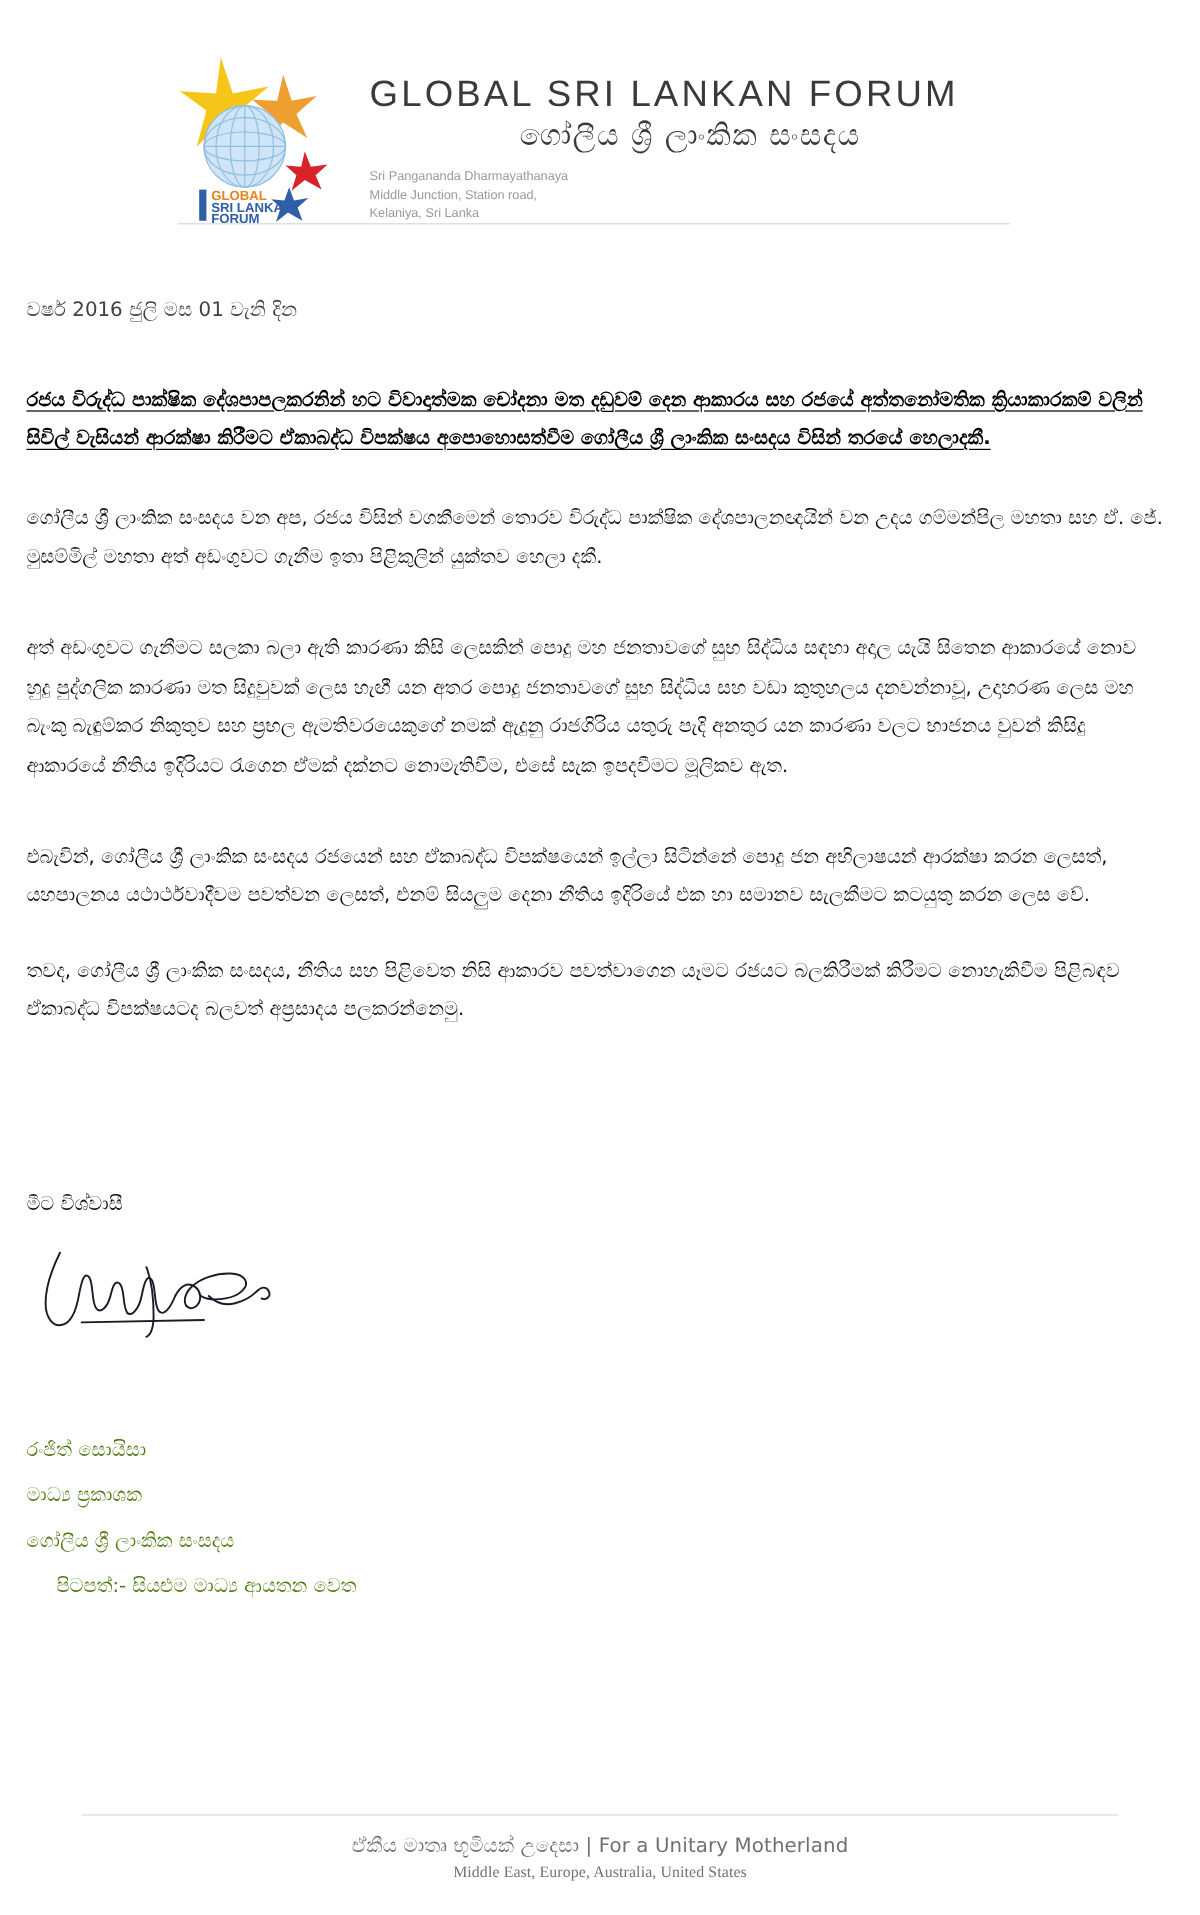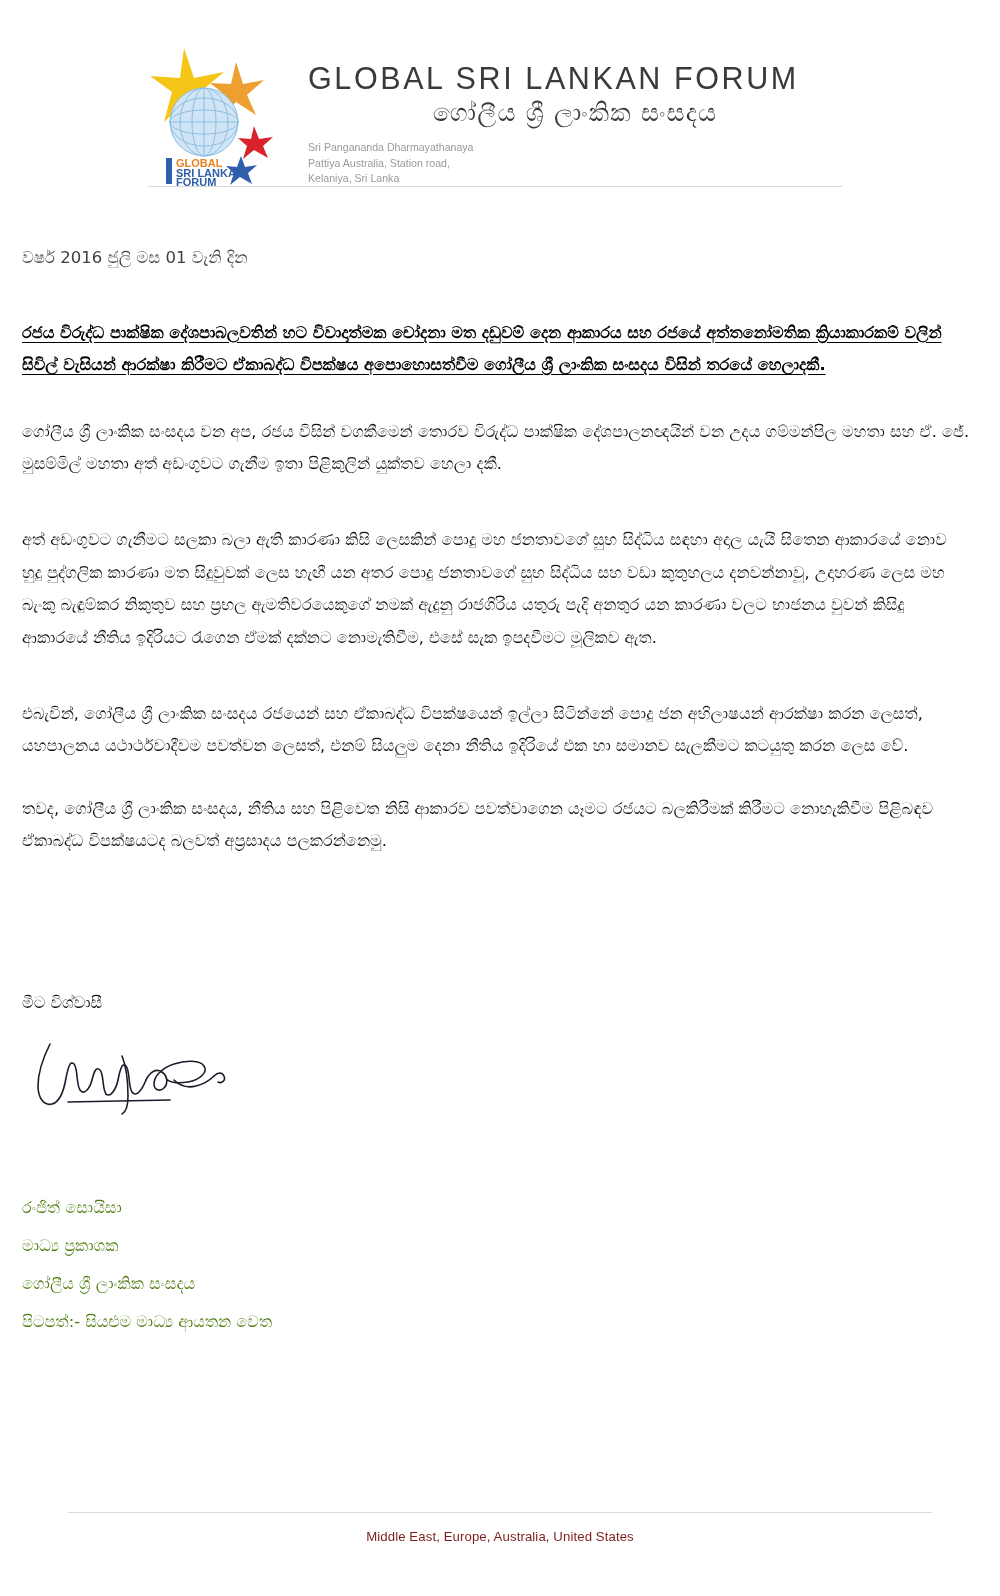--- a/index.html
+++ b/index.html
@@ -156,21 +156,21 @@
     top: 1195px;
     width: 600px;
   }
   .sign-names p {
     margin: 0 0 13px 0;
     font-size: 16.2px;
     line-height: 1.55;
     color: #4d7c0f;
   }
   .sign-names p.last { margin-bottom: 0; }
-  .sign-names p.copy-line { margin-top: 1px; }
+  .sign-names p.copy-line { margin-top: 1px; margin-left: 25px; }
 
   
   .footer-rule {
     position: absolute;
     left: 68px;
     top: 1512px;
     width: 864px;
     height: 1px;
     background: #d9d9d9;
   }
@@ -184,23 +184,24 @@
   }
   .footer-main {
     font-size: 16.5px;
     line-height: 1.4;
     color: #6f6f6f;
     letter-spacing: 0.1px;
   }
   .footer-sub {
     font-size: 13.2px;
     line-height: 1.4;
-    color: #7f1d1d;
+    color: #737373;
     margin-top: 2px;
     letter-spacing: 0.1px;
+    font-family: Liberation Serif, serif;
   }
 </style>
 </head>
 <body>
 
 <div class="page">
 
   <div class="letterhead">
 
     <div class="logo-block">
@@ -229,34 +230,34 @@
       </svg>
     </div>
 
     <div class="brand-block">
       <div class="brand-title">GLOBAL SRI LANKAN FORUM</div>
       <div class="brand-sinhala sin">ගෝලීය ශ්‍රී ලාංකික සංසදය</div>
 
       <div class="contact-row">
         <div class="contact-left">
           <div class="contact-line">Sri Pangananda Dharmayathanaya</div>
-          <div class="contact-line">Pattiya Australia, Station road,</div>
+          <div class="contact-line">Middle Junction, Station road,</div>
           <div class="contact-line">Kelaniya, Sri Lanka</div>
         </div>
       </div>
     </div>
   </div>
 
   <div class="header-rule"></div>
 
   <div class="doc-body">
 
     <p class="date-line sin">වර්ෂ 2016 ජුලි මස 01 වැනි දින</p>
 
-    <p class="headline sin">රජය විරුද්ධ පාක්ෂික දේශපාබලවතින් හට විවාදාත්මක චෝදනා මත දඩුවම් දෙන ආකාරය සහ රජයේ අත්තනෝමතික ක්‍රියාකාරකම් වලින් සිවිල් වැසියන් ආරක්ෂා කිරීමට ඒකාබද්ධ විපක්ෂය අපොහොසත්වීම ගෝලීය ශ්‍රී ලාංකික සංසදය විසින් තරයේ හෙලාදකී.</p>
+    <p class="headline sin">රජය විරුද්ධ පාක්ෂික දේශපාපලකරනින් හට විවාදාත්මක චෝදනා මත දඩුවම් දෙන ආකාරය සහ රජයේ අත්තනෝමතික ක්‍රියාකාරකම් වලින් සිවිල් වැසියන් ආරක්ෂා කිරීමට ඒකාබද්ධ විපක්ෂය අපොහොසත්වීම ගෝලීය ශ්‍රී ලාංකික සංසදය විසින් තරයේ හෙලාදකී.</p>
 
     <p class="para sin gap-big">ගෝලීය ශ්‍රී ලාංකික සංසදය වන අප, රජය විසින් වගකීමෙන් තොරව විරුද්ධ පාක්ෂික දේශපාලනඥයින්  වන උදය ගම්මන්පිල මහතා සහ ඒ. ජේ. මුසම්මිල් මහතා අත් අඩංගුවට ගැනීම ඉතා පිළිකුලින් යුක්තව හෙලා දකී.</p>
 
     <p class="para sin gap-big">අත් අඩංගුවට ගැනීමට සලකා බලා ඇති කාරණා කිසි ලෙසකින් පොදු මහ ජනතාවගේ සුභ සිද්ධිය සඳහා අදාල යැයි සිතෙන ආකාරයේ නොව හුදු පුද්ගලික කාරණා මත සිදුවුවක් ලෙස හැඟී යන අතර පොදු ජනතාවගේ සුභ සිද්ධිය සහ වඩා කුතුහලය දනවන්නාවූ, උදාහරණ ලෙස මහ බැංකු බැඳුම්කර නිකුතුව සහ ප්‍රභල ඇමතිවරයෙකුගේ නමක් ඇදුනු රාජගිරිය යතුරු පැදි අනතුර යන කාරණා වලට භාජනය වුවන් කිසිදු ආකාරයේ නීතිය ඉදිරියට රැගෙන ඒමක් දක්නට නොමැතිවීම, එසේ සැක ඉපදවීමට මූලිකව ඇත.</p>
 
     <p class="para sin">එබැවින්, ගෝලීය ශ්‍රී ලාංකික සංසදය රජයෙන් සහ ඒකාබද්ධ විපක්ෂයෙන් ඉල්ලා සිටින්නේ පොදු ජන අභිලාෂයන් ආරක්ෂා කරන ලෙසත්, යහපාලනය යථාර්ථවාදීවම  පවත්වන ලෙසත්, එනම් සියලුම දෙනා නීතිය ඉදිරියේ එක හා සමානව සැලකීමට කටයුතු කරන ලෙස වේ.</p>
 
     <p class="para sin">තවද, ගෝලීය ශ්‍රී ලාංකික සංසදය, නීතිය සහ පිළිවෙත නිසි ආකාරව පවත්වාගෙන යෑමට රජයට බලකිරීමක් කිරීමට නොහැකිවීම පිළිබඳව ඒකාබද්ධ විපක්ෂයටද බලවත් අප්‍රසාදය පලකරන්නෙමු.</p>
   </div>
 
@@ -286,16 +287,17 @@
 
   <div class="sign-names">
     <p class="sin">රංජිත් සොයිසා</p>
     <p class="sin">මාධ්‍ය ප්‍රකාශක</p>
     <p class="sin">ගෝලීය ශ්‍රී ලාංකික සංසදය</p>
     <p class="sin last copy-line">පිටපත්:-  සියළුම මාධ්‍ය ආයතන වෙත</p>
   </div>
 
   <div class="footer-rule"></div>
   <div class="footer">
+    <div class="footer-main sin">ඒකීය මාතෘ භූමියක් උදෙසා | For a Unitary Motherland</div>
     <div class="footer-sub">Middle East, Europe, Australia, United States</div>
   </div>
 
 </div>
 
 </body></html>

